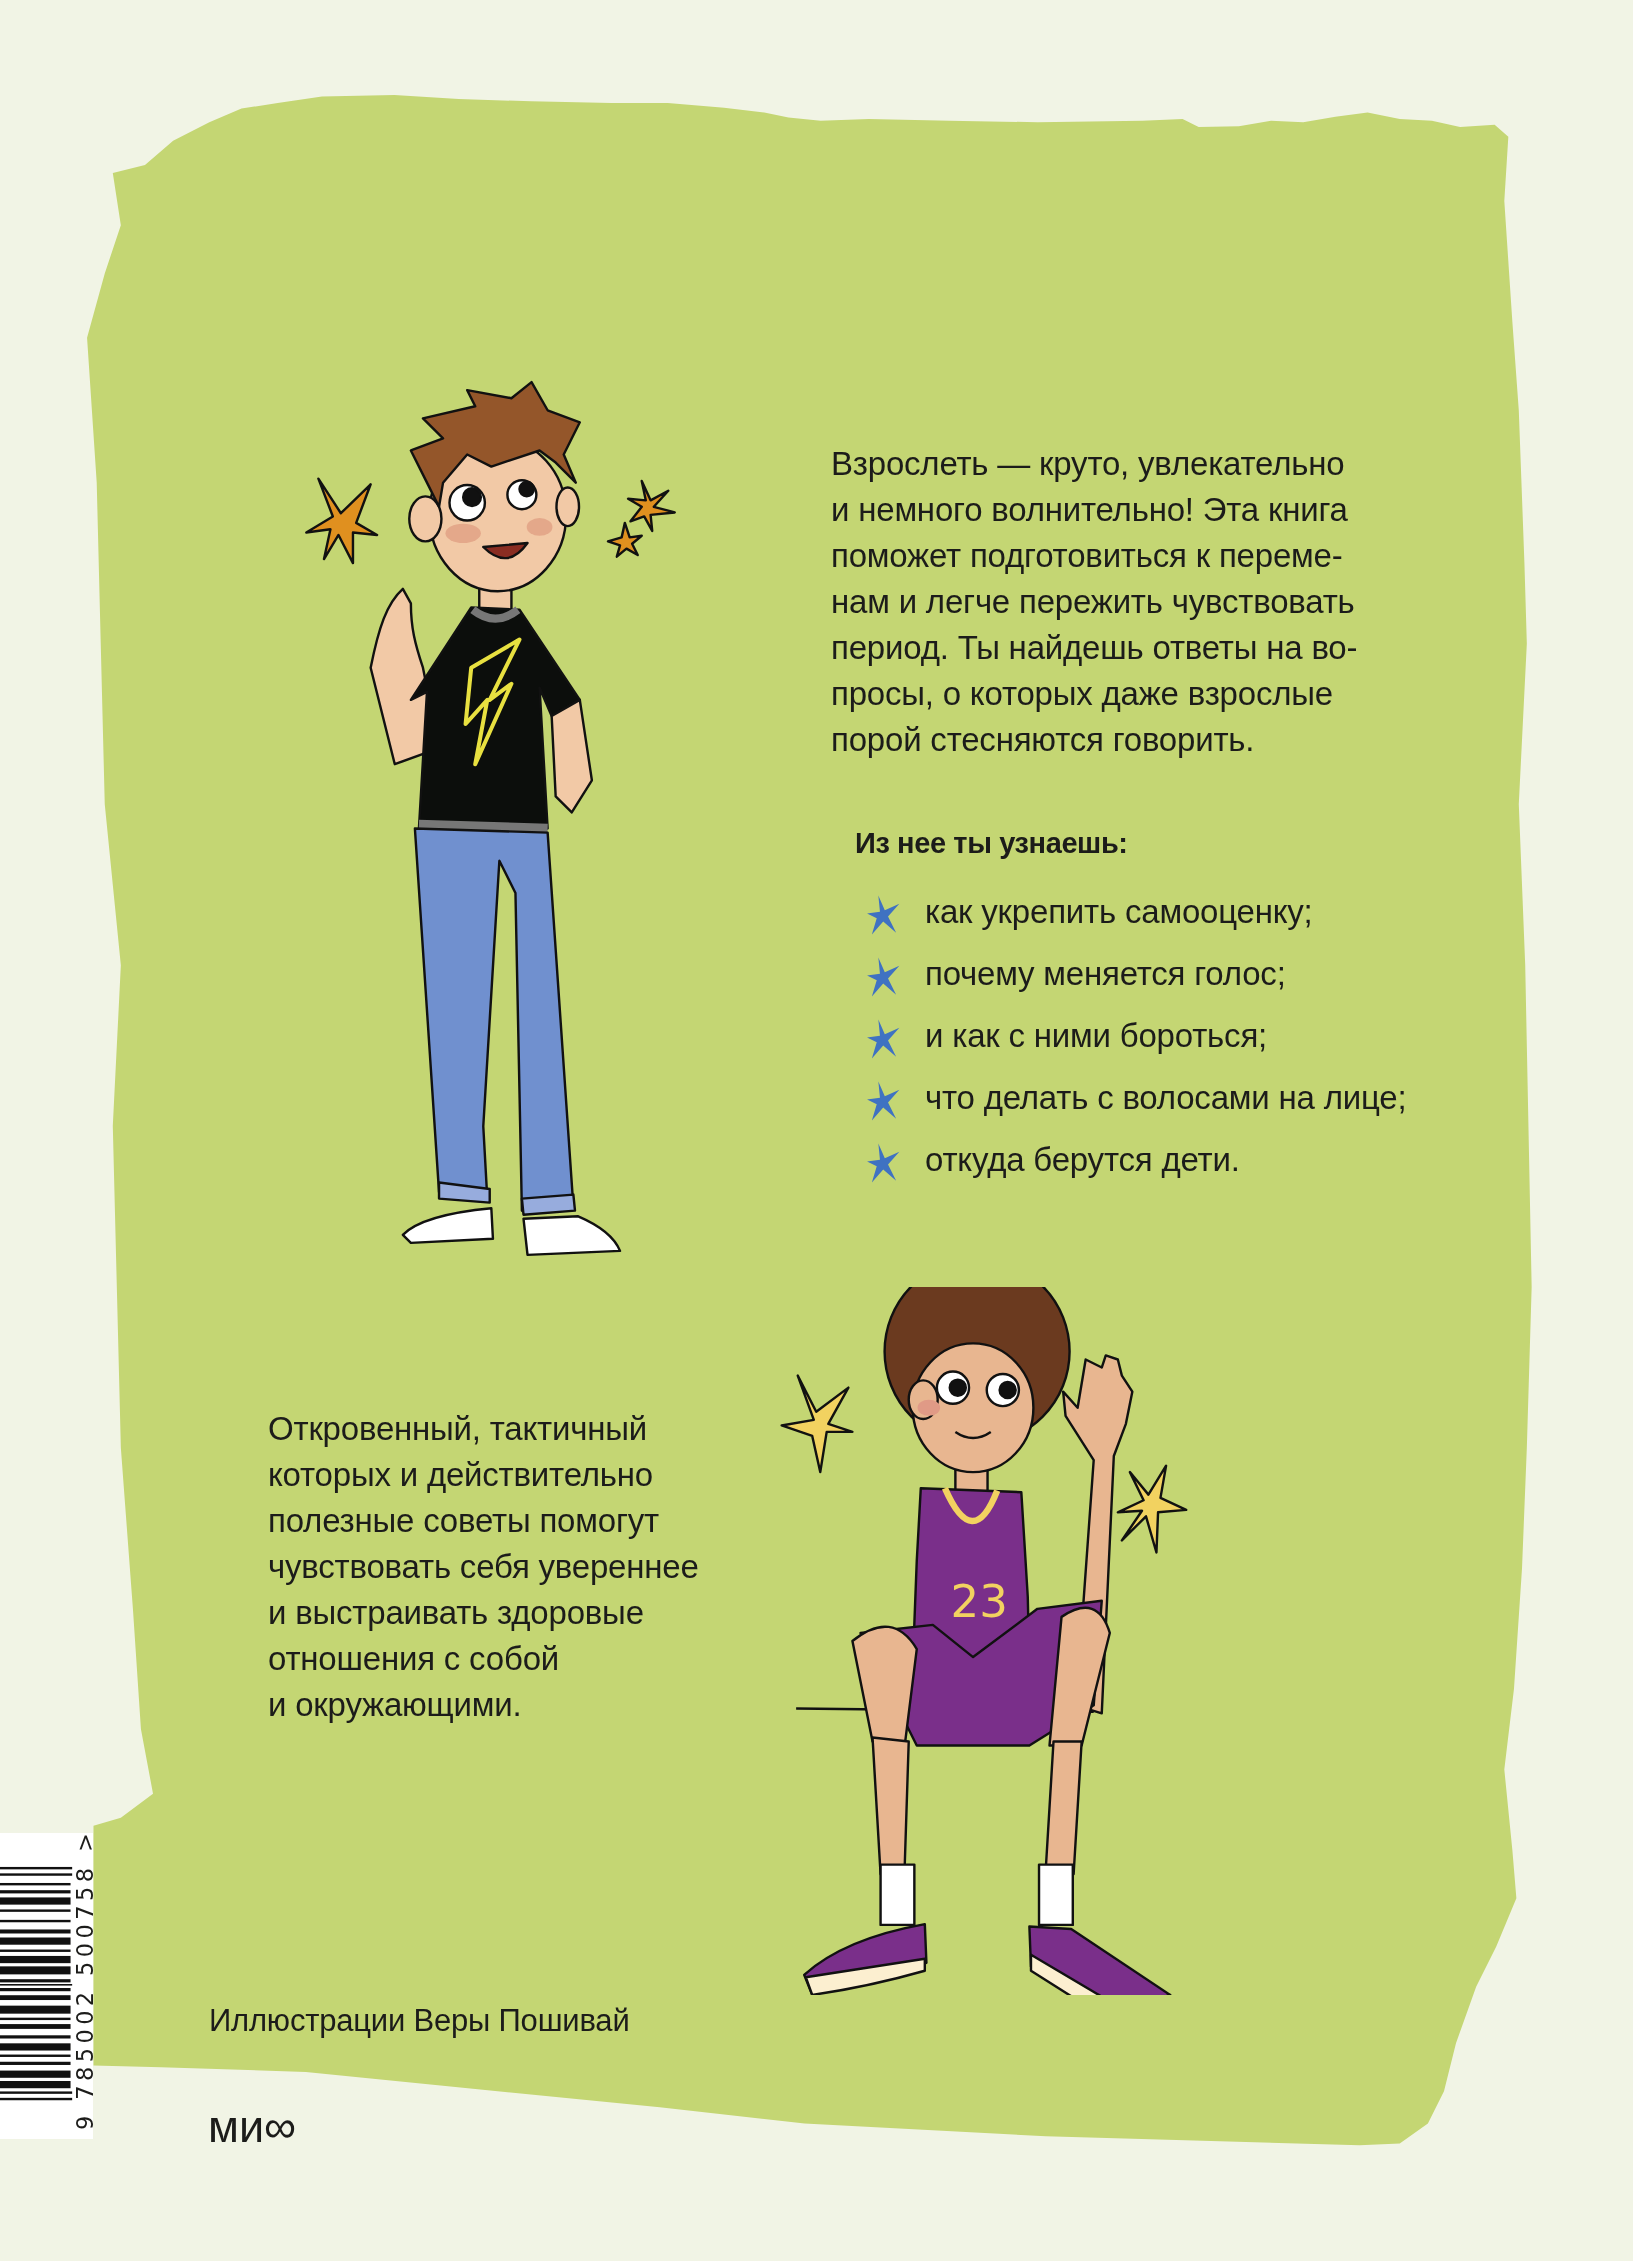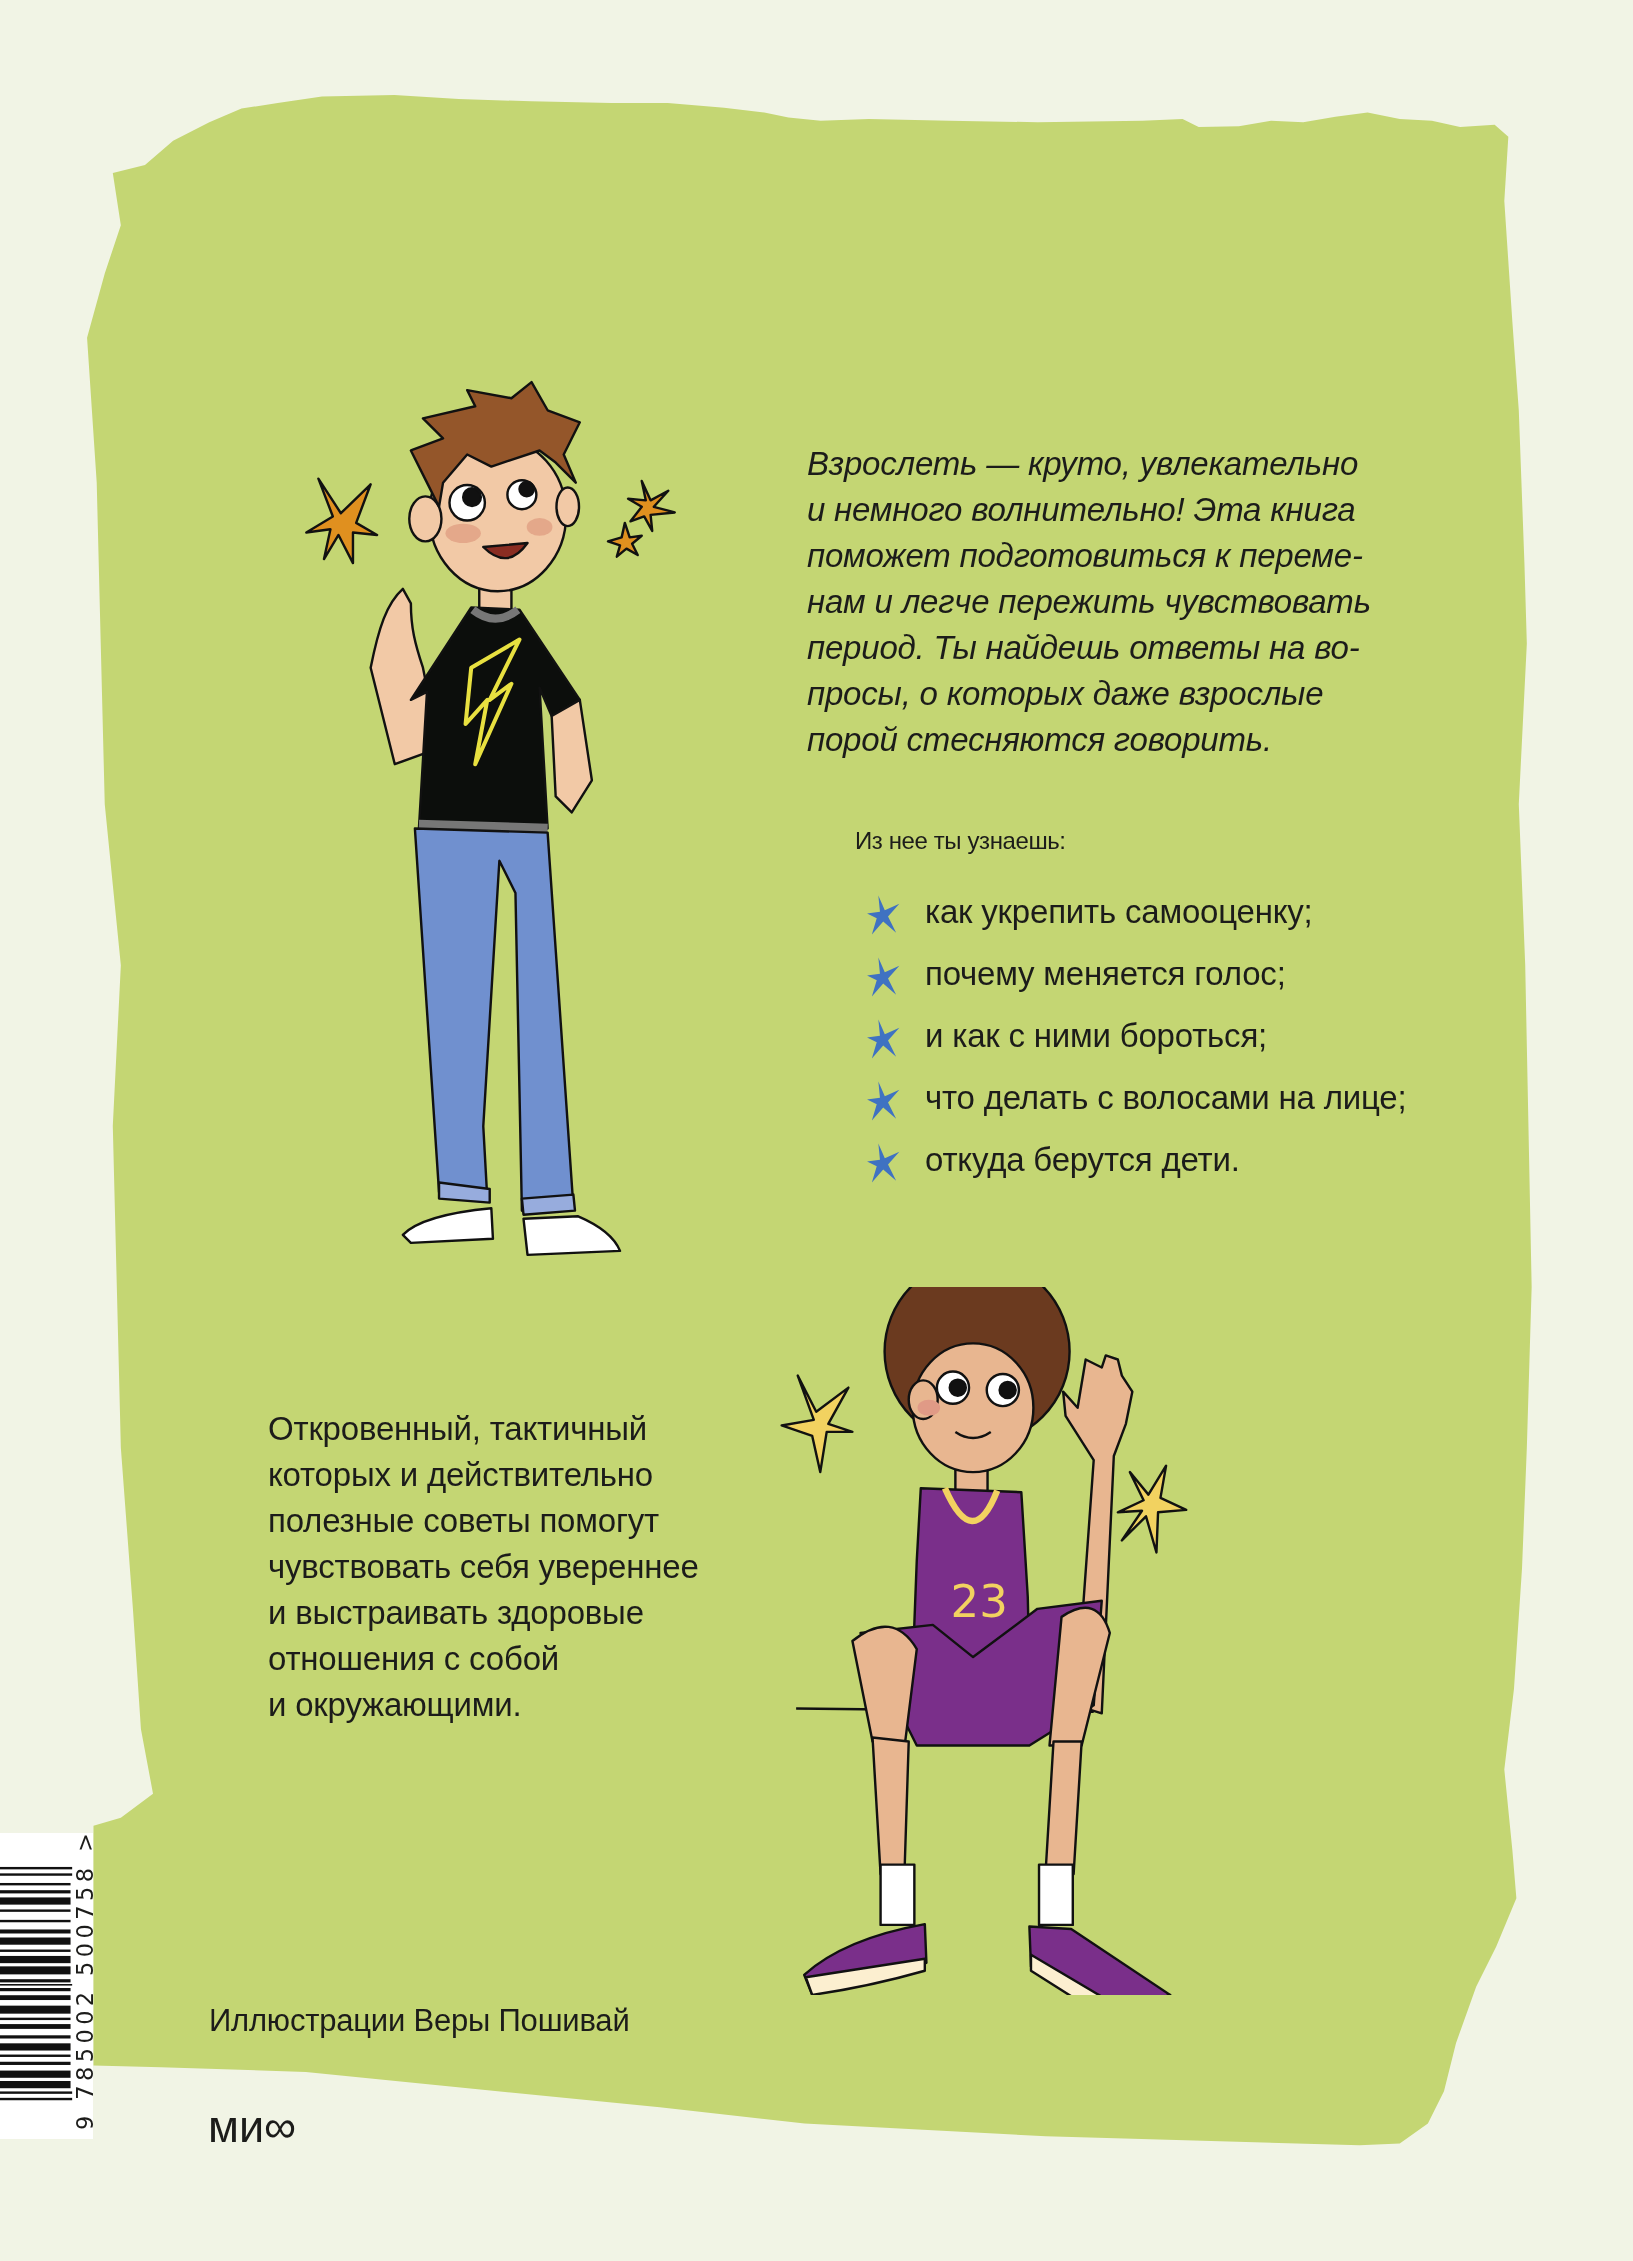--- a/index.html
+++ b/index.html
@@ -12,24 +12,24 @@
   }
   .paint {
     position: absolute; left: 0; top: 0; width: 1634px; height: 2261px;
   }
   .text-block {
     position: absolute;
     font-size: 33px;
     line-height: 46px;
     letter-spacing: -0.2px;
   }
-  .intro { left: 807px; top: 441px; width: 611px; font-style: italic; }
+  .intro { left: 831px; top: 441px; width: 611px; }
   .learn-heading {
     position: absolute; left: 855px; top: 827px;
-    font-size: 24px; font-weight: normal; letter-spacing: -0.4px;
+    font-size: 29px; font-weight: bold; letter-spacing: -0.4px;
   }
   .learn-list {
     position: absolute; left: 855px; top: 877px; width: 627px;
     margin: 12px; padding: 0; list-style: none;
   }
   .learn-list li {
     position: relative; padding-left: 58px;
     font-size: 33px; line-height: 45px; margin-bottom: 17px;
     letter-spacing: -0.2px;
   }

